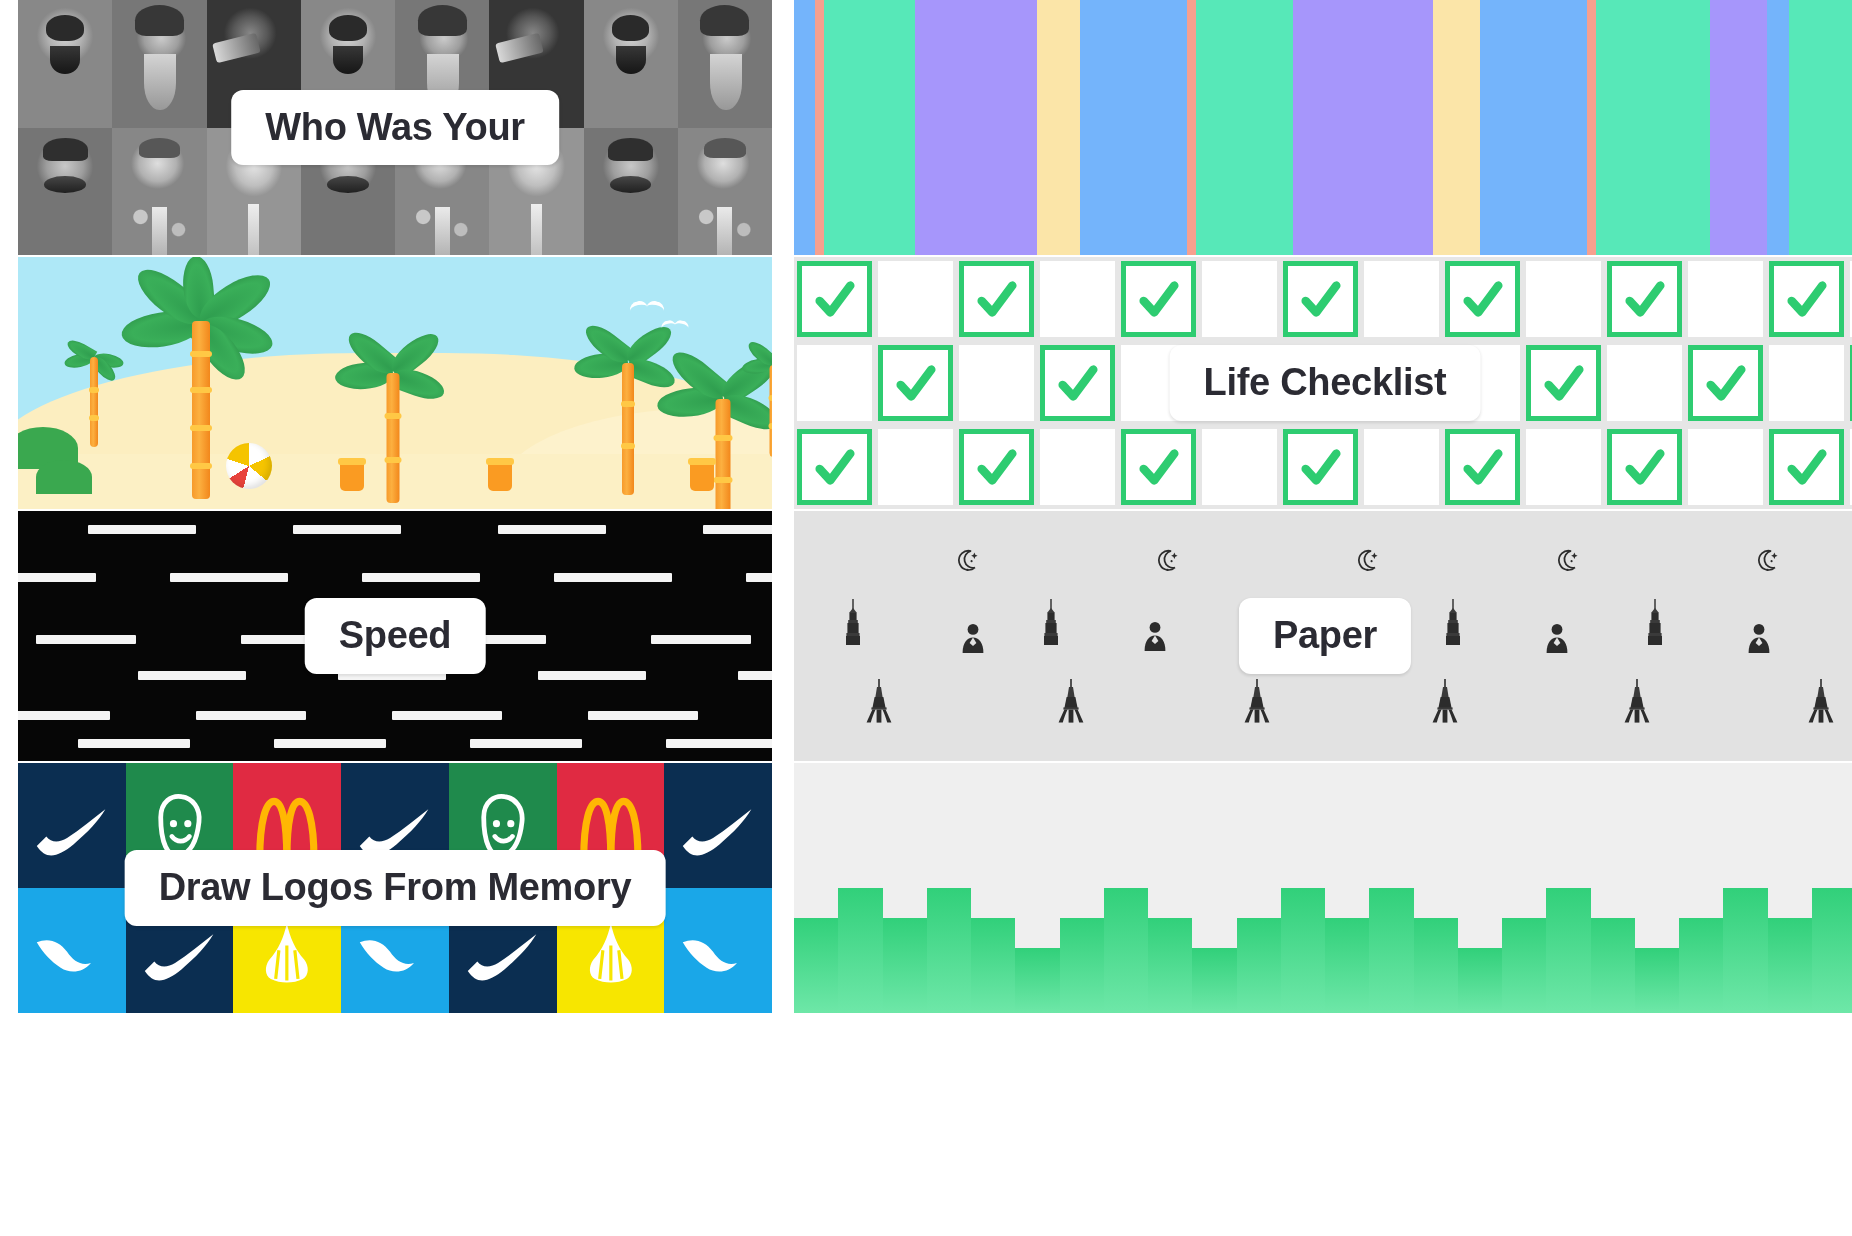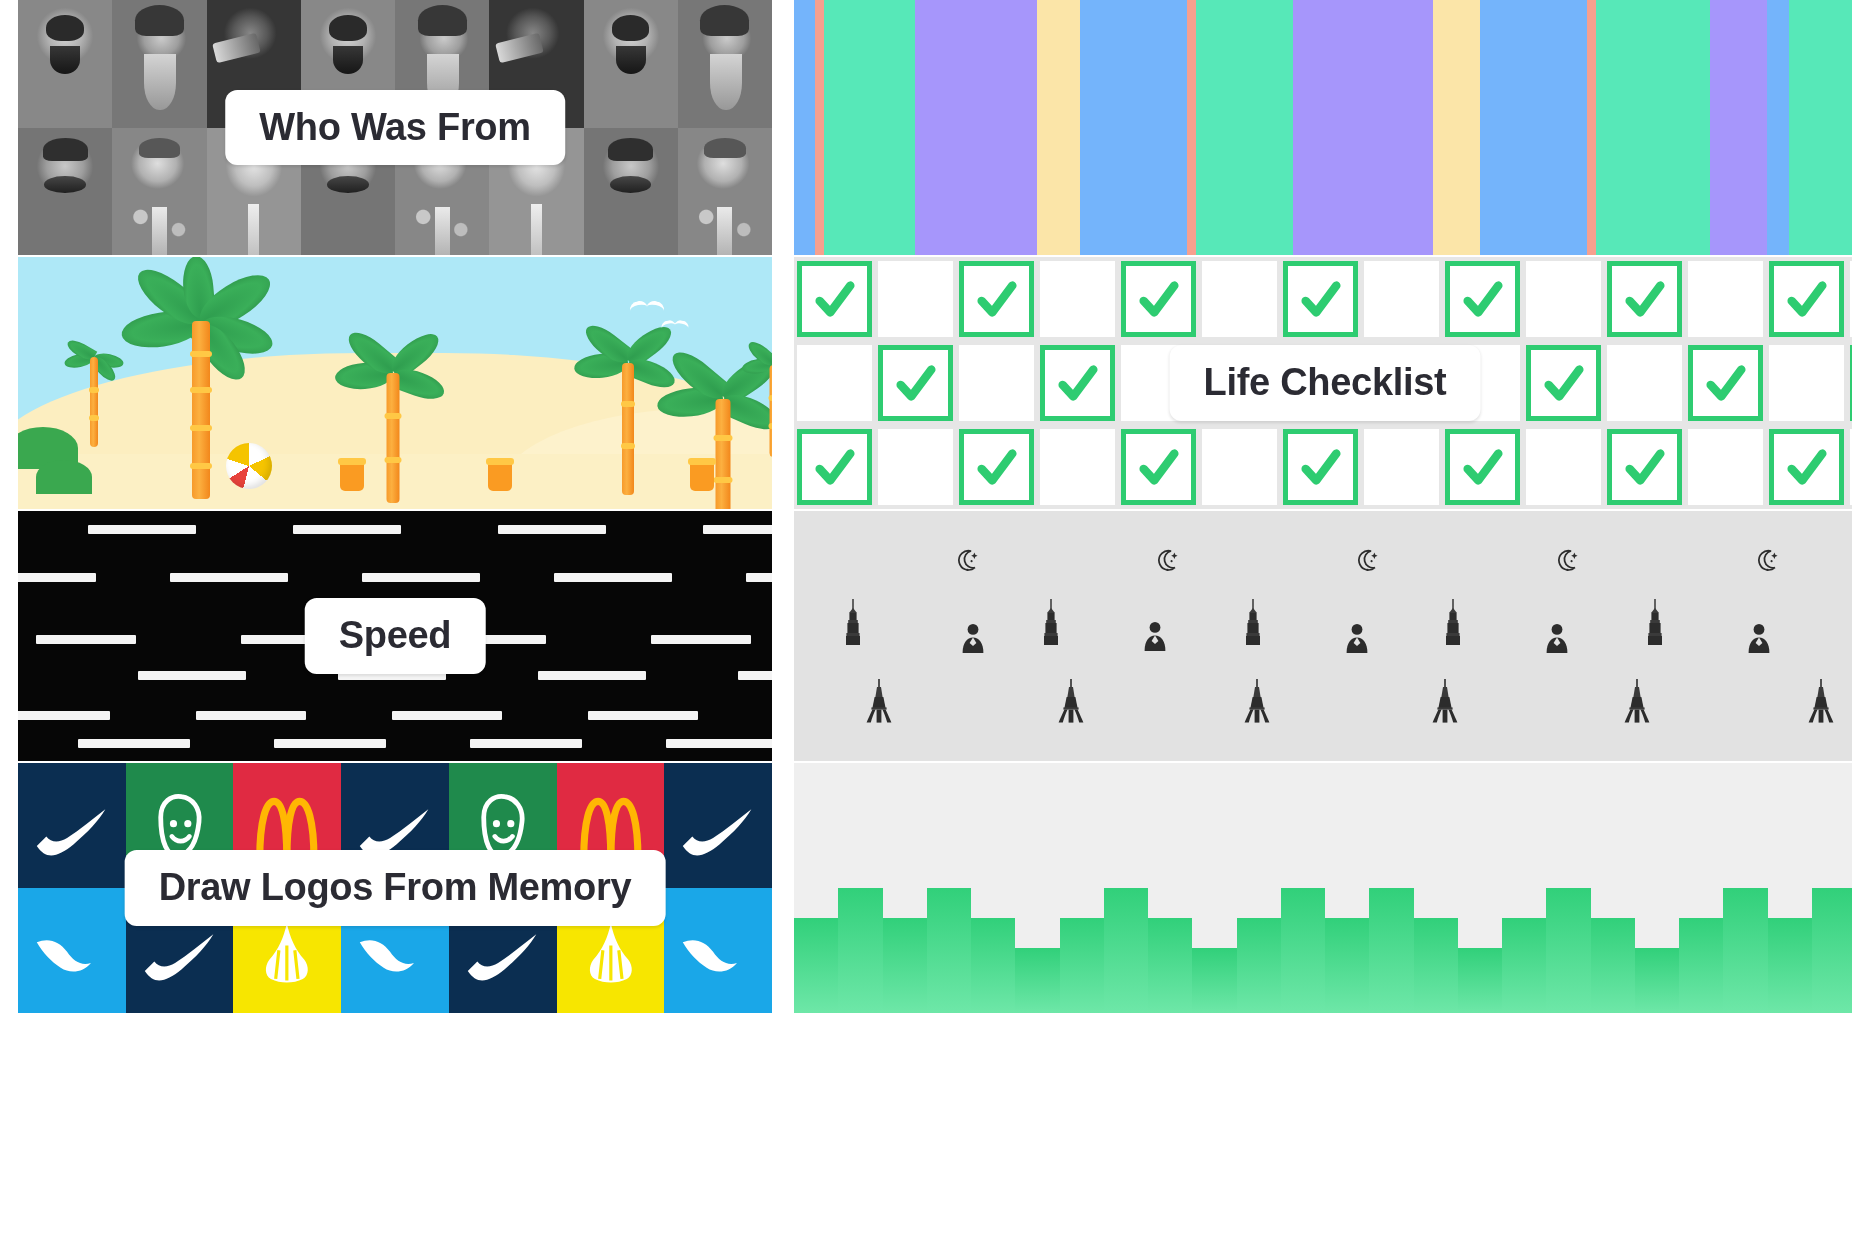--- a/index.html
+++ b/index.html
@@ -259,21 +259,21 @@
           <div class="face f-hitchcock"></div>
         </div>
       <div class="pcell">
           <div class="face f-nietzsche"></div>
         </div>
       <div class="pcell">
           <div class="face f-jfk"></div>
         </div>
     </div>
     <div class="label-card">
-      <span class="label-text">Who Was From</span>
+      <span class="label-text">Who Was Your</span>
     </div>
   </div>
 
   <div class="tile">
     <div class="stripes" id="stripes">
         <div class="stripe" style="background: rgb(116, 180, 251); width: 1.96429%;"></div>
         <div class="stripe" style="background: rgb(246, 160, 142); width: 0.892857%;"></div>
         <div class="stripe" style="background: rgb(87, 232, 184); width: 8.57143%;"></div>
         <div class="stripe" style="background: rgb(166, 150, 251); width: 11.4286%;"></div>
         <div class="stripe" style="background: rgb(251, 229, 168); width: 4.10714%;"></div>
@@ -736,20 +736,23 @@
         <span class="paper-icon" style="left: 1012px; top: 168px;"><svg viewBox="0 0 30 44" width="30" height="44">
             <rect x="14.2" y="0" width="1.6" height="8" fill="#2c2c2c"></rect>
             <path d="M13 8 h4 l1.6 10 h-7.2 z" fill="#3a3a3a"></path>
             <path d="M10.6 18 h8.8 l2.2 11 h-13.2 z" fill="#2c2c2c"></path>
             <rect x="7.4" y="28.4" width="15.2" height="2.2" fill="#3a3a3a"></rect>
             <path d="M8.4 30.6 C6 36 4 40 2.6 43.6 l4.2 0 C8 39 10 34 11.6 30.6 z" fill="#2c2c2c"></path>
             <path d="M21.6 30.6 C24 36 26 40 27.4 43.6 l-4.2 0 C22 39 20 34 18.4 30.6 z" fill="#2c2c2c"></path>
             <rect x="12.6" y="30.6" width="4.8" height="13" fill="#2c2c2c"></rect>
           </svg></span>
       </div>
+    <div class="label-card">
+      <span class="label-text">Paper</span>
+    </div>
   </div>
 
   <div class="tile">
     <div class="logos" id="logos">
         <div class="logo-cell" style="background: rgb(11, 46, 81);">
           <span style="width: 100%; height: 100%; display: flex; align-items: center; justify-content: center;">
             <svg viewBox="0 0 100 100">
               <path d="M6 76 C18 94 32 90 52 74 C70 59 84 44 92 30 C76 42 60 56 44 66 C34 72 24 72 18 64 Z" fill="#ffffff"></path>
             </svg>
           </span>

